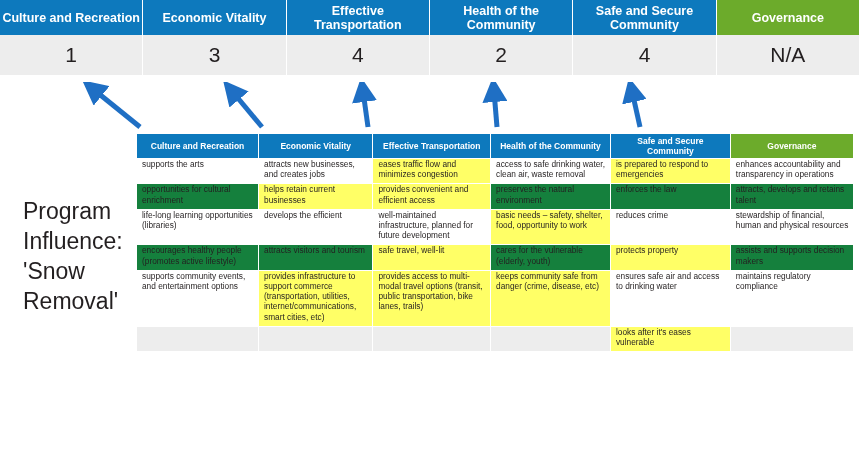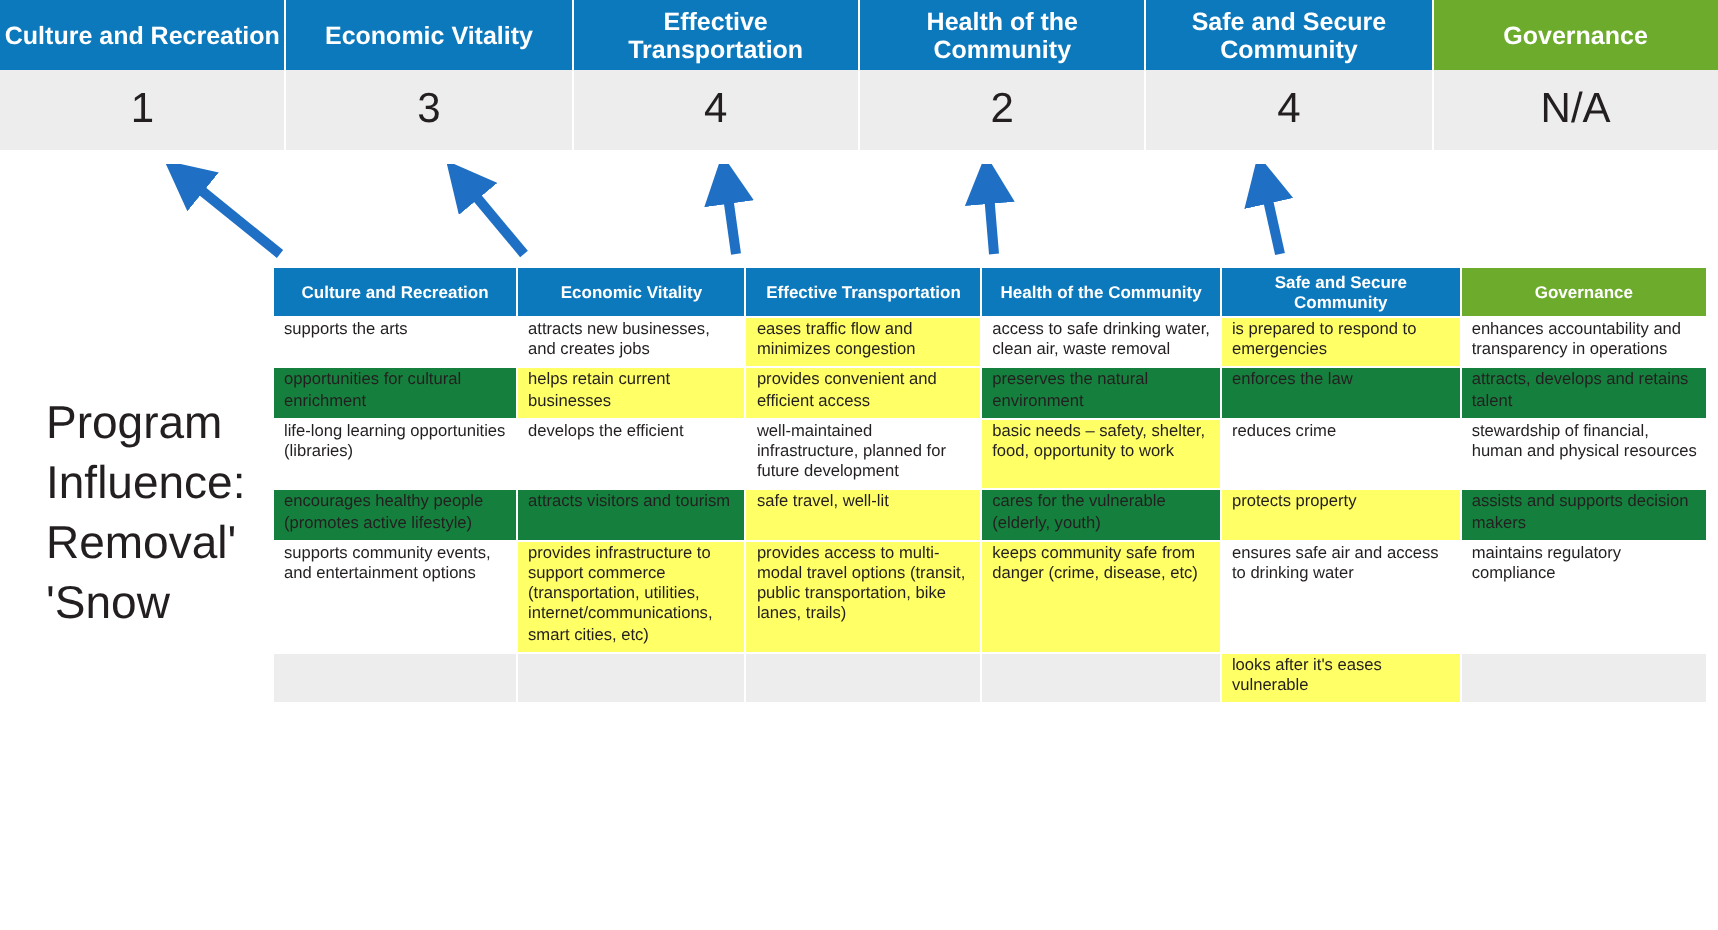--- a/index.html
+++ b/index.html
@@ -162,22 +162,22 @@
   <line x1="140" y1="45" x2="93" y2="7" stroke="#1f6fc4" stroke-width="5" marker-end="url(#ah)"></line>
   <line x1="262" y1="45" x2="232" y2="9" stroke="#1f6fc4" stroke-width="5" marker-end="url(#ah)"></line>
   <line x1="368" y1="45" x2="363" y2="9" stroke="#1f6fc4" stroke-width="5" marker-end="url(#ah)"></line>
   <line x1="497" y1="45" x2="494" y2="9" stroke="#1f6fc4" stroke-width="5" marker-end="url(#ah)"></line>
   <line x1="640" y1="45" x2="632" y2="9" stroke="#1f6fc4" stroke-width="5" marker-end="url(#ah)"></line>
 </svg>
 
 <div id="program-label">
   <div>Program</div>
   <div>Influence:</div>
+  <div>'Snow</div>
   <div>Removal'</div>
-  <div>'Snow</div>
 </div>
 
 <table id="matrix">
   <colgroup>
     <col class="c0">
       <col class="c1">
       <col class="c2">
       <col class="c3">
       <col class="c4">
       <col class="c5">

